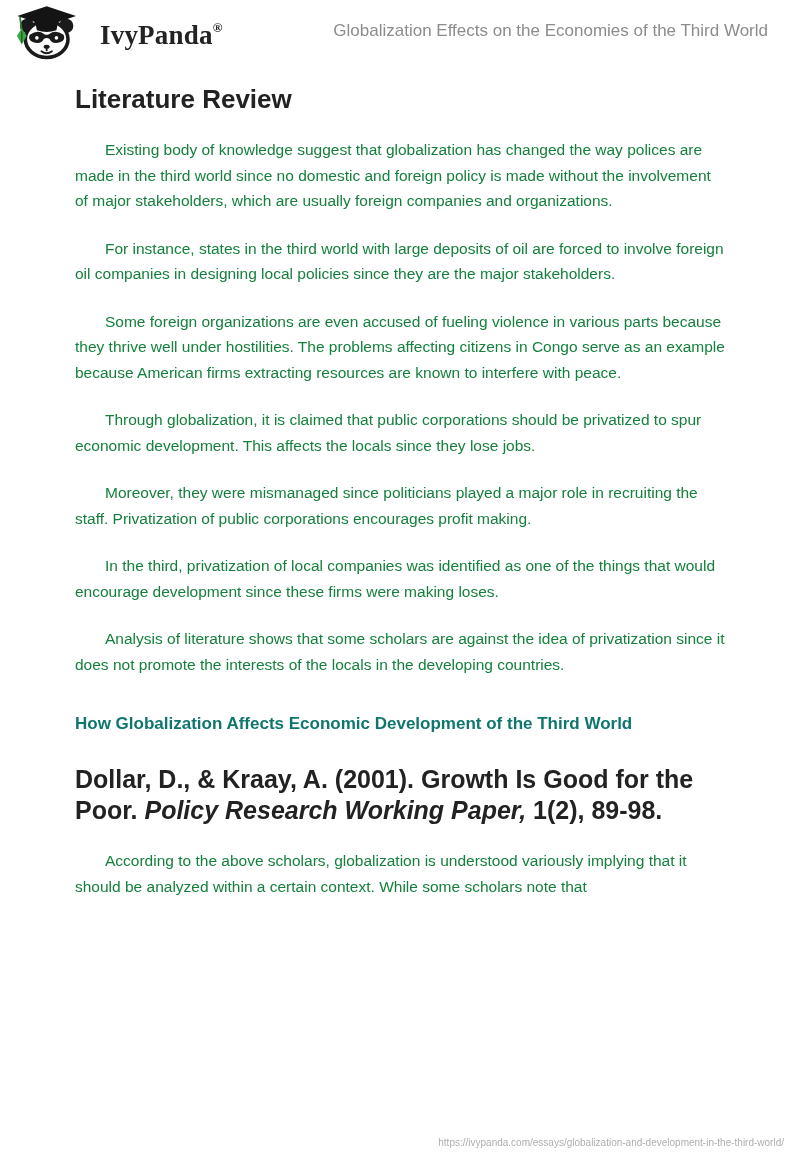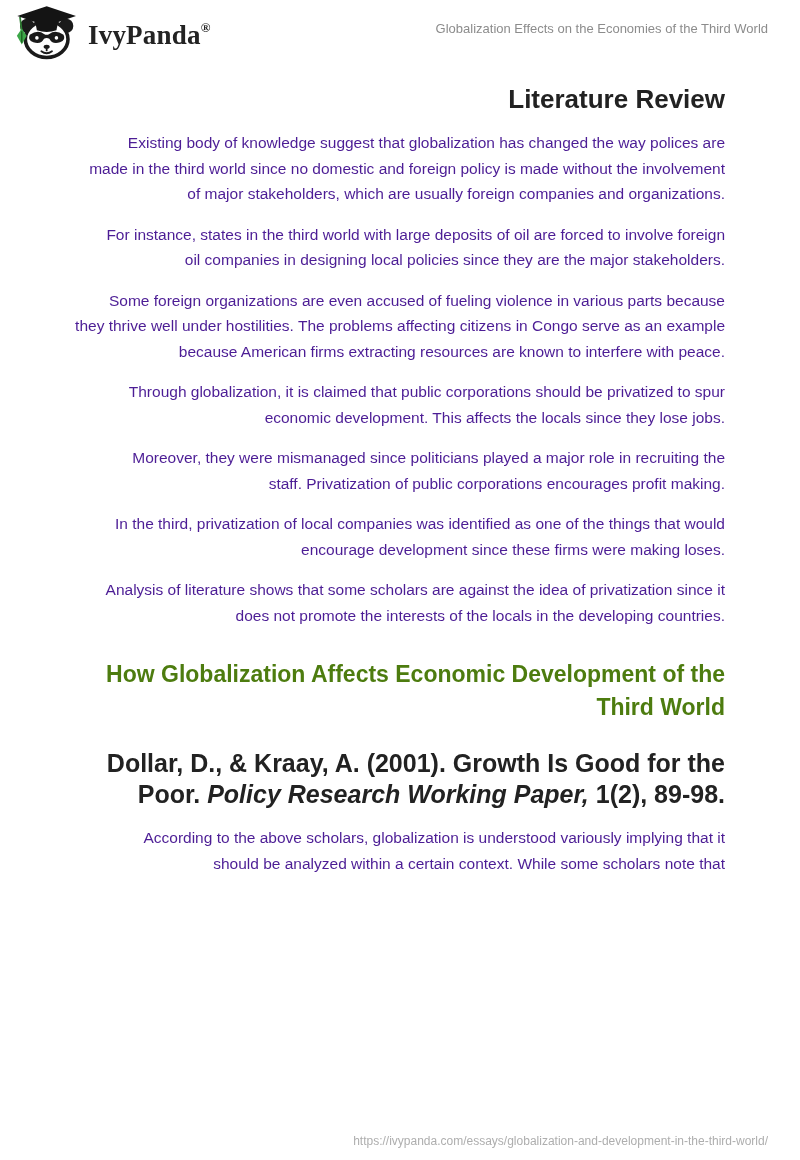--- a/index.html
+++ b/index.html
@@ -13,78 +13,78 @@
   .page { width: 800px; height: 1160px; position: relative; background: #fff; }
 
   
   .header {
     display: flex;
     justify-content: space-between;
     align-items: flex-start;
     padding: 5px 32px 0 12px;
     height: 62px;
   }
-  .logo { display: flex; align-items: center; gap: 12px; cursor: pointer; }
+  .logo { display: flex; align-items: center; gap: 24px; cursor: pointer; }
   .logo-text {
     font-family: "Liberation Serif", serif;
     font-weight: 700;
     font-size: 27px;
     color: #232323;
     letter-spacing: 0.2px;
   }
   .reg-mark {
     font-family: "Liberation Serif", serif;
     font-weight: 700;
     font-size: 13px;
     color: #232323;
     vertical-align: 12px;
   }
   .doc-title {
     margin-top: 16px;
-    font-size: 13px;
+    font-size: 17px;
     color: #8c8c8c;
   }
 
   
-  .main { padding: 0 75px; text-align: right; }
+  .main { padding: 0 75px; }
   .h1 {
     font-size: 26px;
     font-weight: 700;
     color: #222222;
     margin: 22px 0 10px 0;
   }
   .body-p {
     font-size: 15.5px;
     line-height: 25.5px;
-    color: #4c1d95;
+    color: #15803d;
     text-indent: 30px;
-    margin: 15px 0;
+    margin: 22px 0;
   }
   .h2 {
-    font-size: 23px;
+    font-size: 17px;
     line-height: 33px;
     font-weight: 700;
-    color: #4d7c0f;
+    color: #0f766e;
     margin: 30px 0 4px 0;
   }
   .h3 {
     font-size: 25px;
     line-height: 31px;
     font-weight: 700;
     color: #222222;
     margin: 24px 0 4px 0;
   }
   .citation-italic { font-style: italic; }
 
   
   .footer {
     position: absolute;
-    right: 32px;
+    right: 16px;
     bottom: 12px;
-    font-size: 12px;
+    font-size: 10px;
     color: #aeaeae;
   }
   .footer a { color: #aeaeae; text-decoration: none; }
 </style>
 </head>
 <body>
 
 <div class="page">
 
   <div class="header">

